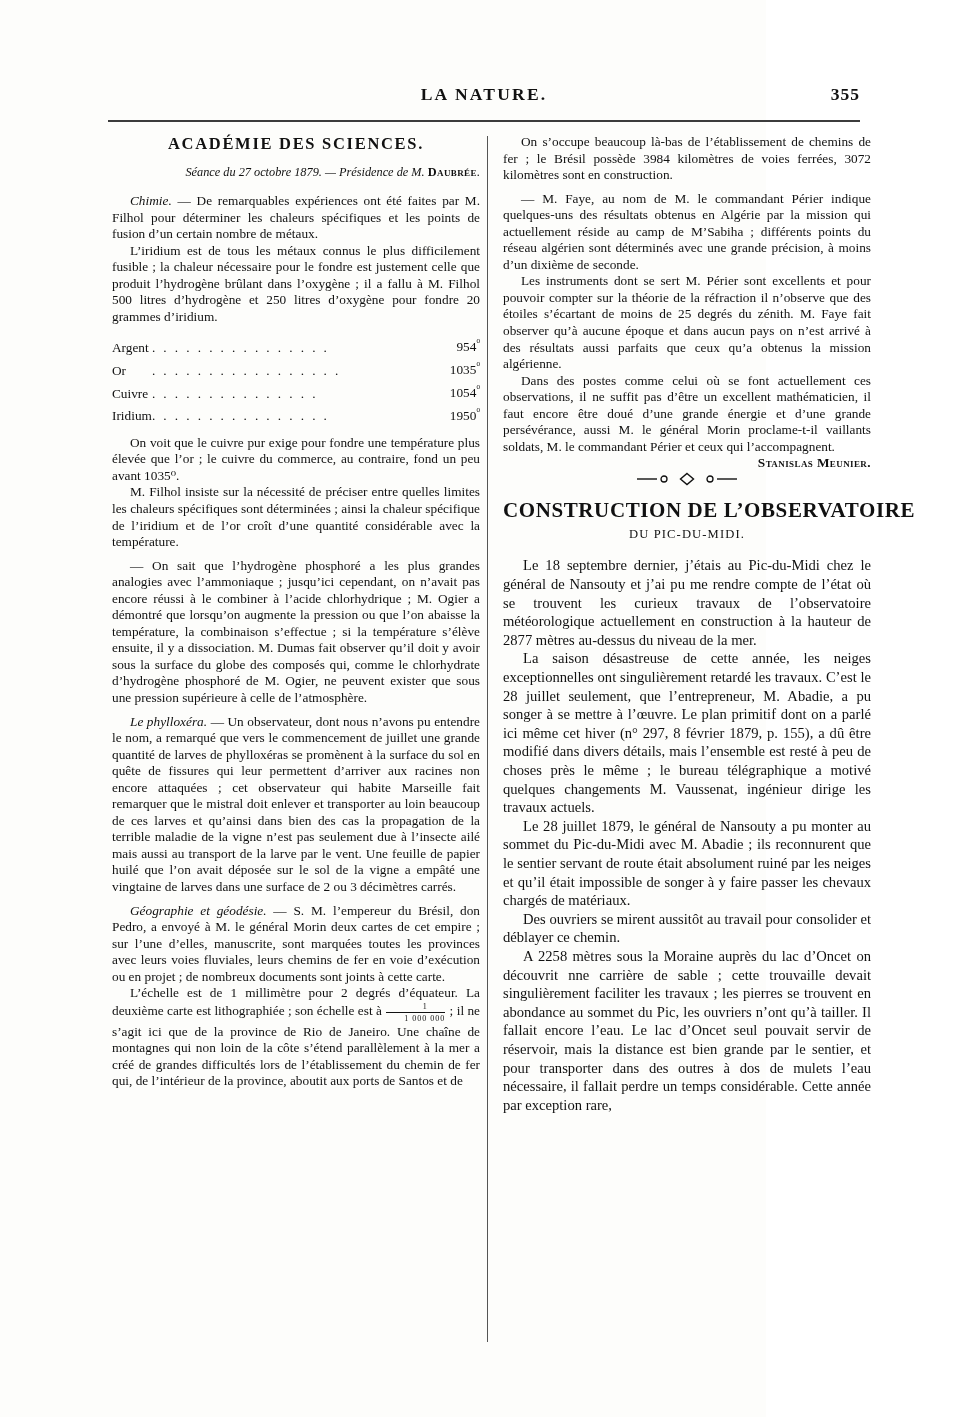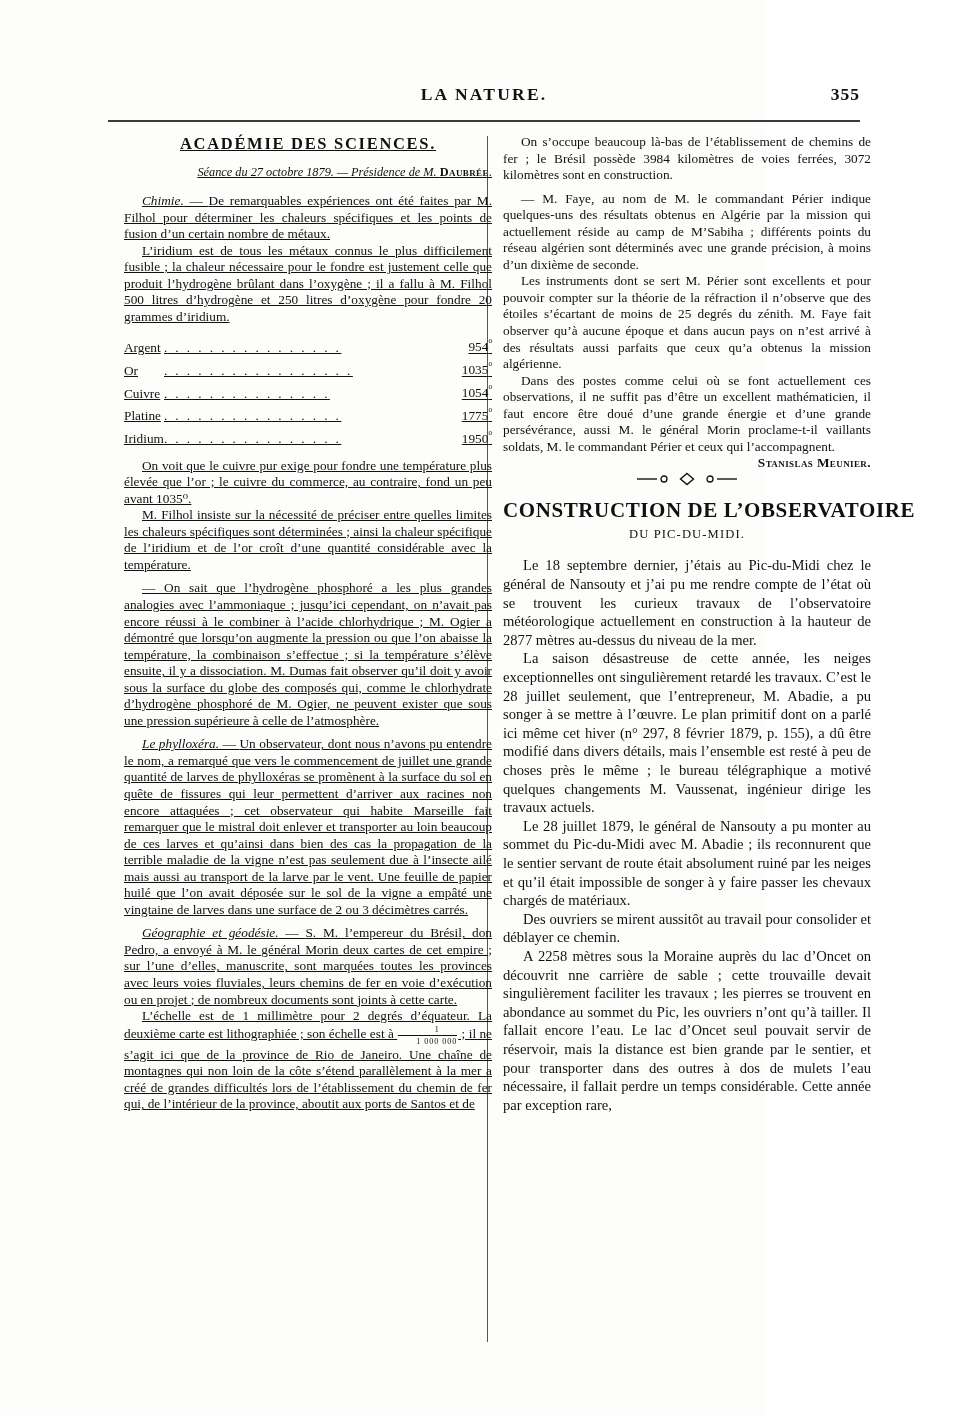--- a/index.html
+++ b/index.html
@@ -61,21 +61,21 @@
   .col {
     position: absolute;
     top: 134px;
     width: 368px;
     font-size: 13.3px;
     line-height: 16.55px;
     text-align: justify;
     text-justify: inter-word;
     hyphens: manual;
   }
-  .col-left  { left: 124px; text-decoration: underline; }
+  .col-left  { left: 112px; }
   .col-right { left: 503px; }
   .col-rule {
     position: absolute;
     left: 487px;
     top: 136px;
     width: 1px;
     height: 1206px;
     background: #2b2b2b;
     opacity: .8;
   }
@@ -230,25 +230,20 @@
           <td class="tt-name">Or</td>
           <td class="tt-leader">. . . .  . . . . . . . . . . . . .</td>
           <td class="tt-val"><span>1035</span><span class="deg">⁰</span></td>
         </tr>
         <tr>
           <td class="tt-name">Cuivre</td>
           <td class="tt-leader">. . . . . . . .  . . . . . . .</td>
           <td class="tt-val"><span>1054</span><span class="deg">⁰</span></td>
         </tr>
         <tr>
-          <td class="tt-name">Platine</td>
-          <td class="tt-leader"> . . . . . . . . . . . . . . . .</td>
-          <td class="tt-val"><span>1775</span><span class="deg">⁰</span></td>
-        </tr>
-        <tr>
           <td class="tt-name">Iridium</td>
           <td class="tt-leader">. . . . . . . . . . . . . . . .</td>
           <td class="tt-val"><span>1950</span><span class="deg">⁰</span></td>
         </tr>
       </tbody>
     </table>
 
     <p>On voit que le cuivre pur exige pour fondre une température plus élevée que l’or ; le cuivre du commerce, au contraire, fond un peu avant 1035⁰.</p>
     <p>M. Filhol insiste sur la nécessité de préciser entre quelles limites les chaleurs spécifiques sont déterminées ; ainsi la chaleur spécifique de l’iridium et de l’or croît d’une quantité considérable avec la température.</p>
     <div class="gap-sm"></div>

